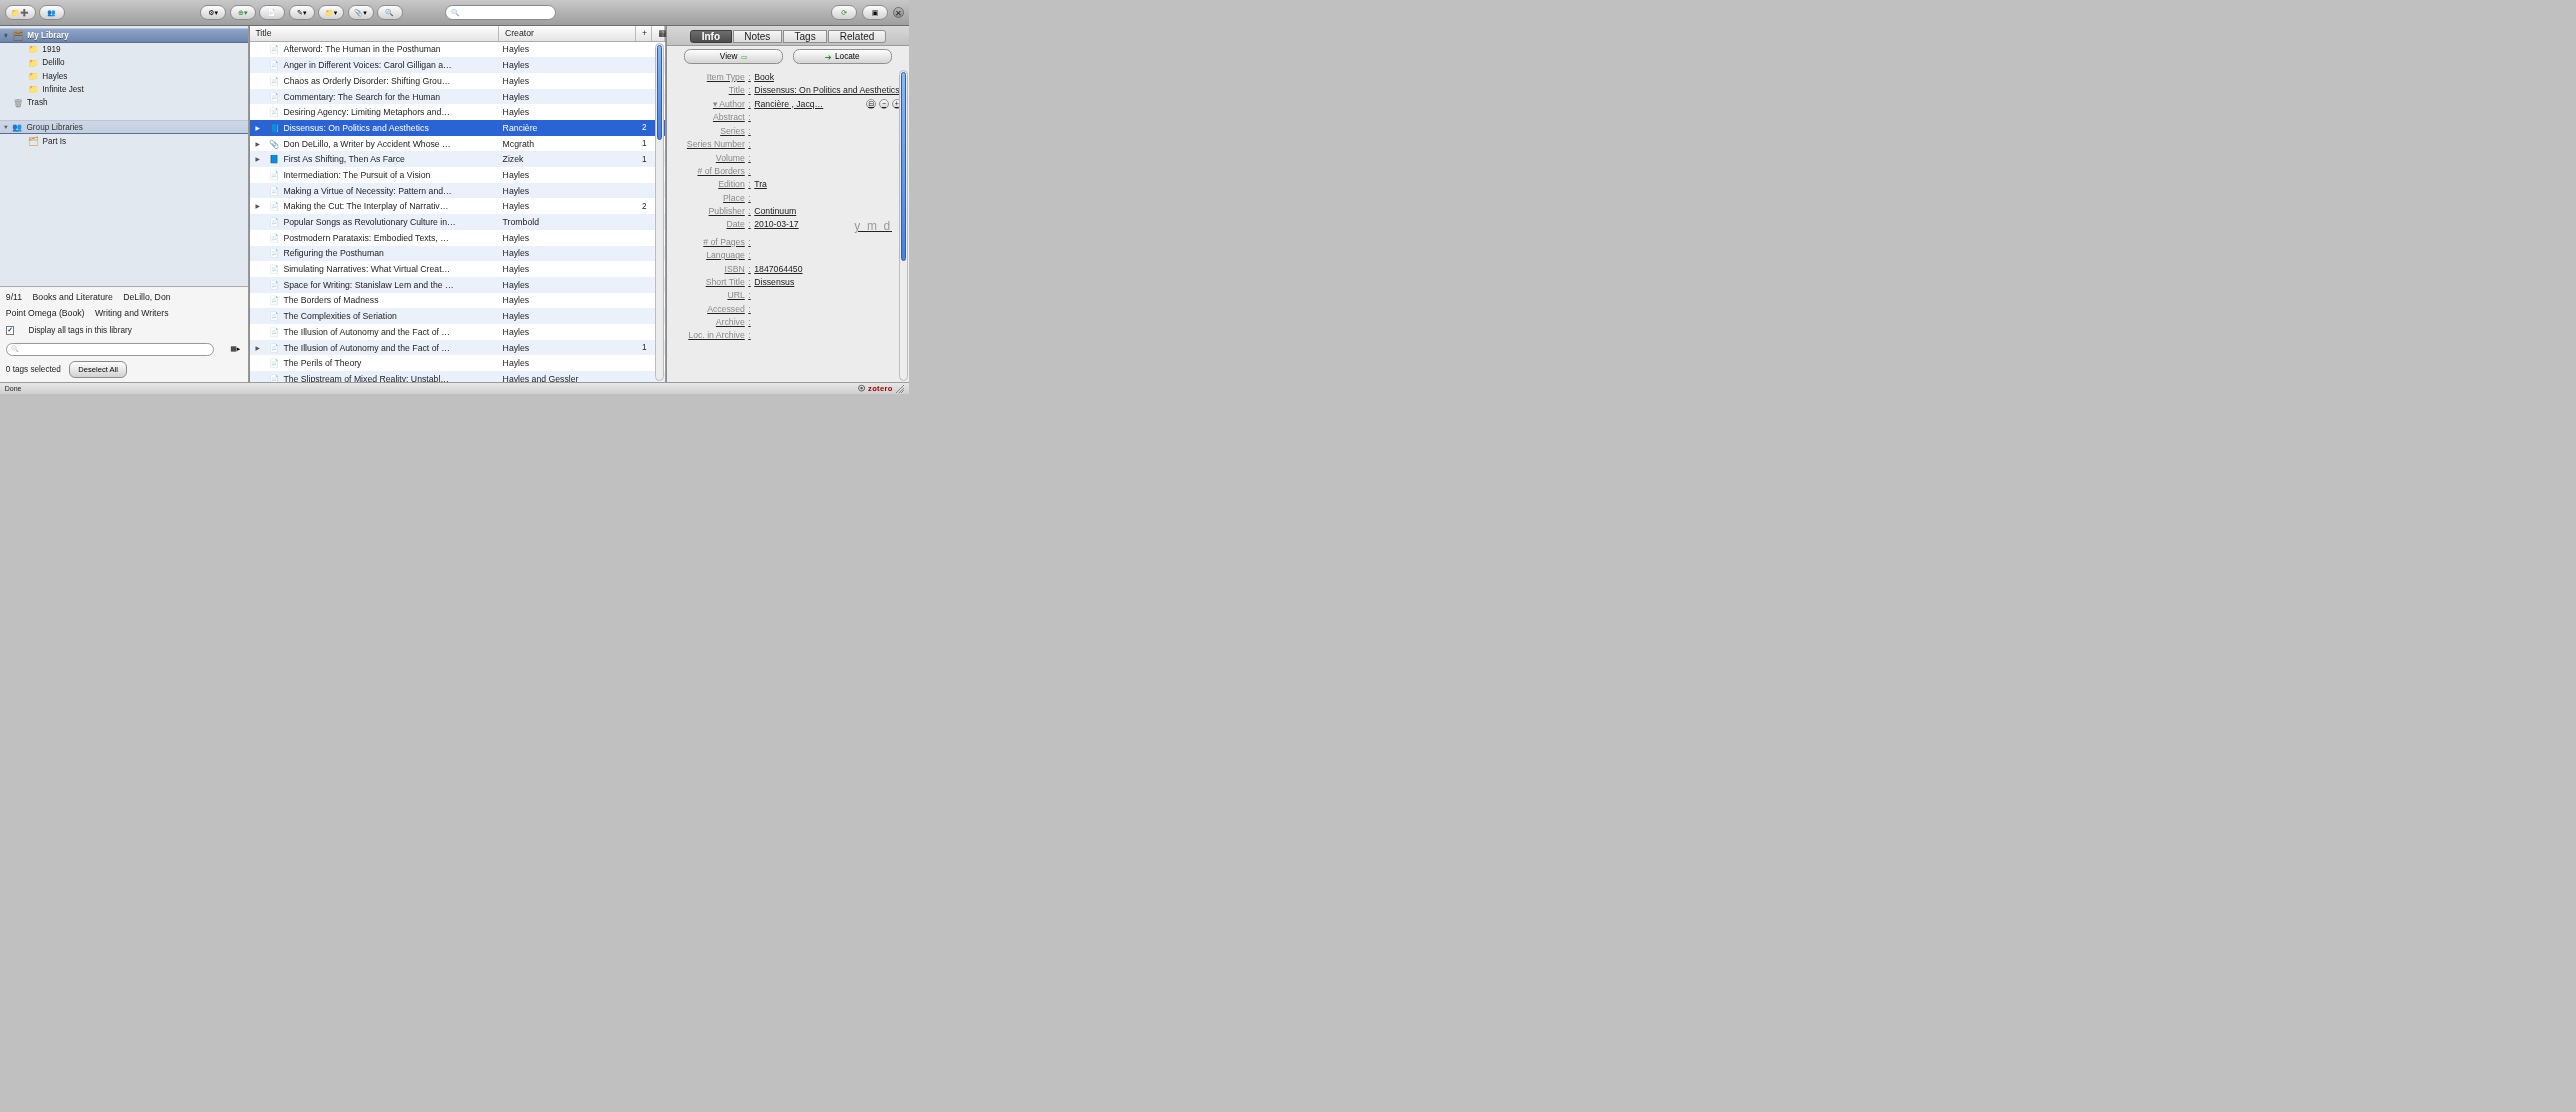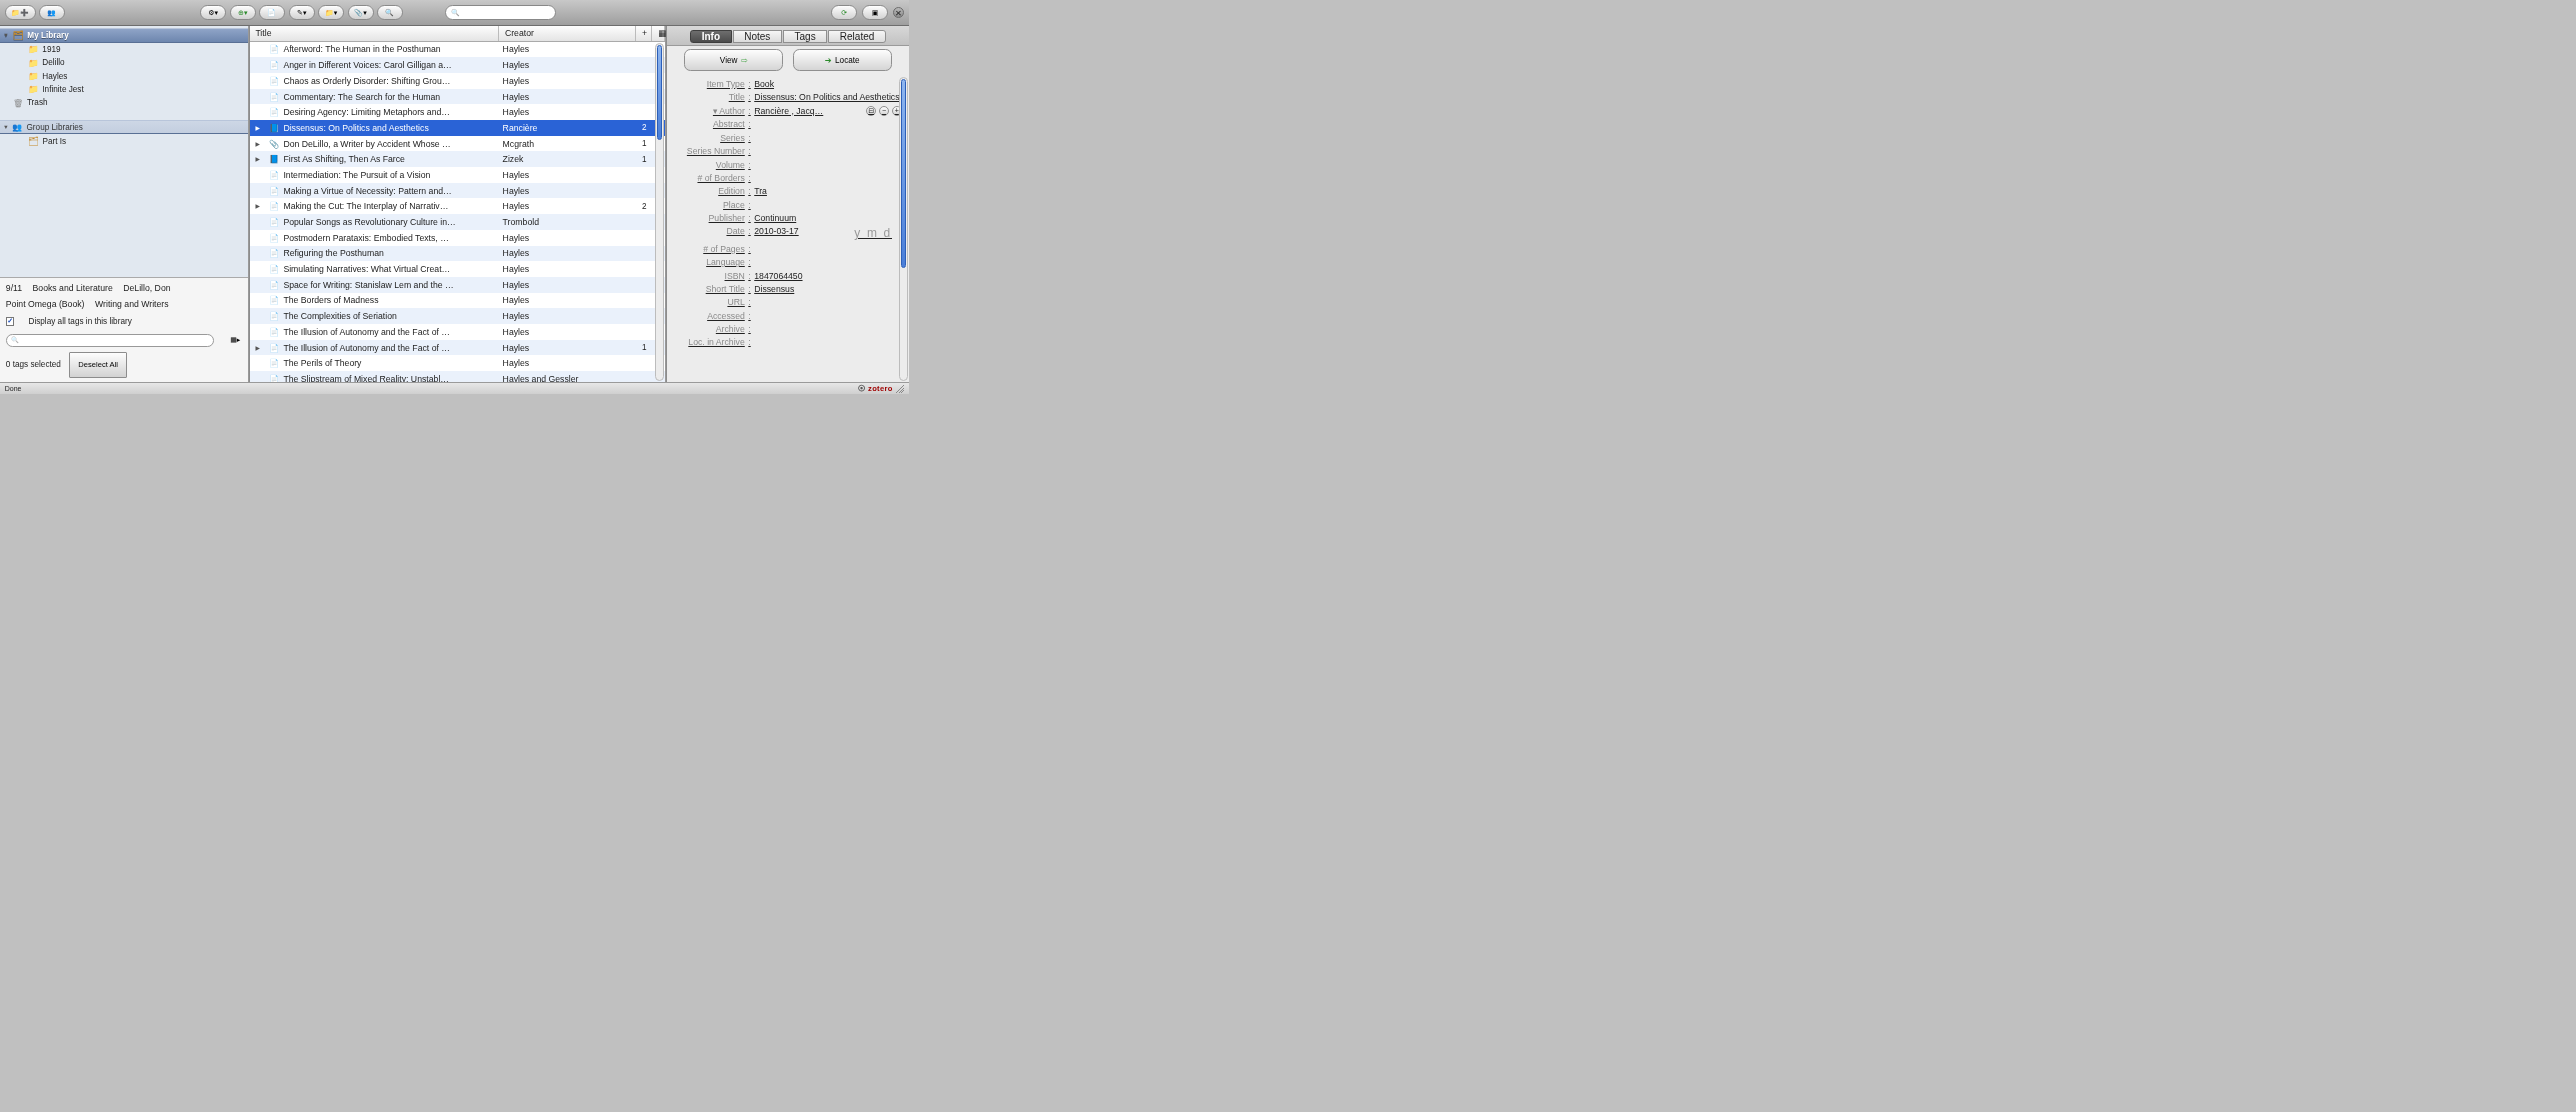--- a/index.html
+++ b/index.html
@@ -74,21 +74,21 @@
 .chk { width:8.7px;height:8.7px;border:0.6px solid #777; background:#fff; display:inline-flex;align-items:center;justify-content:center; }
 .chk::after{content:"✓";color:#1e4fbb;font-size:7px;font-weight:bold;}
 .tag-search {
   flex:1; height:13px; background:#fff; border:0.6px solid #999; border-radius:6.4px;
   display:flex;align-items:center;padding:0 4.7px;
 }
 .tag-search::before{content:"🔍";font-size:6.4px;opacity:.5;margin-right:2.3px;}
 .palette-btn { width:14px;height:11.7px;border:none;background:transparent;display:flex;align-items:center;justify-content:center;font-size:7px;}
 .tag-status { display:flex;align-items:center;gap:8.2px;margin-top:4.7px;font-size:8.2px; }
 .deselect {
-  height:26px;padding:0 8.2px;border-radius:1px;
+  height:17px;padding:0 8.2px;border-radius:6px;
   background:linear-gradient(#fdfdfd,#d2d2d2);border:0.6px solid #8c8c8c;
   font-size:7.6px;
 }
 
 
 .center { flex:1; display:flex; flex-direction:column; background:#fff; border-right:0.6px solid #999; }
 .cols { display:flex; background:linear-gradient(#fdfdfd,#e4e4e4); border-bottom:0.6px solid #aaa; }
 .col { padding:2.3px 5.8px; border-right:0.6px solid #bbb; font-size:8.7px; }
 .col.title { flex:1; }
 .col.creator { width:137px; }
@@ -124,21 +124,21 @@
 .tab {
   height:13px; padding:0 10.5px; font-size:10px;
   background:linear-gradient(#f6f6f6,#dcdcdc); border:0.6px solid #8f8f8f;
   display:flex;align-items:center;
 }
 .tab:first-child{border-radius:2.9px 0 0 2.9px;}
 .tab:last-child{border-radius:0 2.9px 2.9px 0;}
 .tab.active{ background:linear-gradient(#6e6e6e,#4c4c4c); color:#fff; font-weight:bold; border-color:#3e3e3e;}
 .vl-row { display:flex; justify-content:center; gap:9.3px; padding:3.5px 0; }
 .pill {
-  height:22px; min-width:99px; border-radius:6.4px;
+  height:15px; min-width:99px; border-radius:6.4px;
   background:linear-gradient(#fdfdfd,#d5d5d5); border:0.6px solid #8f8f8f;
   display:flex;align-items:center;justify-content:center;gap:3.5px;font-size:8.2px;
 }
 .fields { flex:1; overflow:auto; padding:2.3px 7px 5.8px 2.3px; position:relative; }
 .frow { display:flex; align-items:flex-start; padding:1.7px 0; font-size:8.7px;text-decoration:underline; }
 .flabel { width:79px; text-align:right; color:#8a8a8a; padding-right:3.5px; }
 .fcolon { color:#8a8a8a; padding-right:3.5px; }
 .fval { flex:1; color:#222; }
 .author-ctrls { display:flex; gap:2.3px; margin-left:3.5px; }
 .round-sm {

